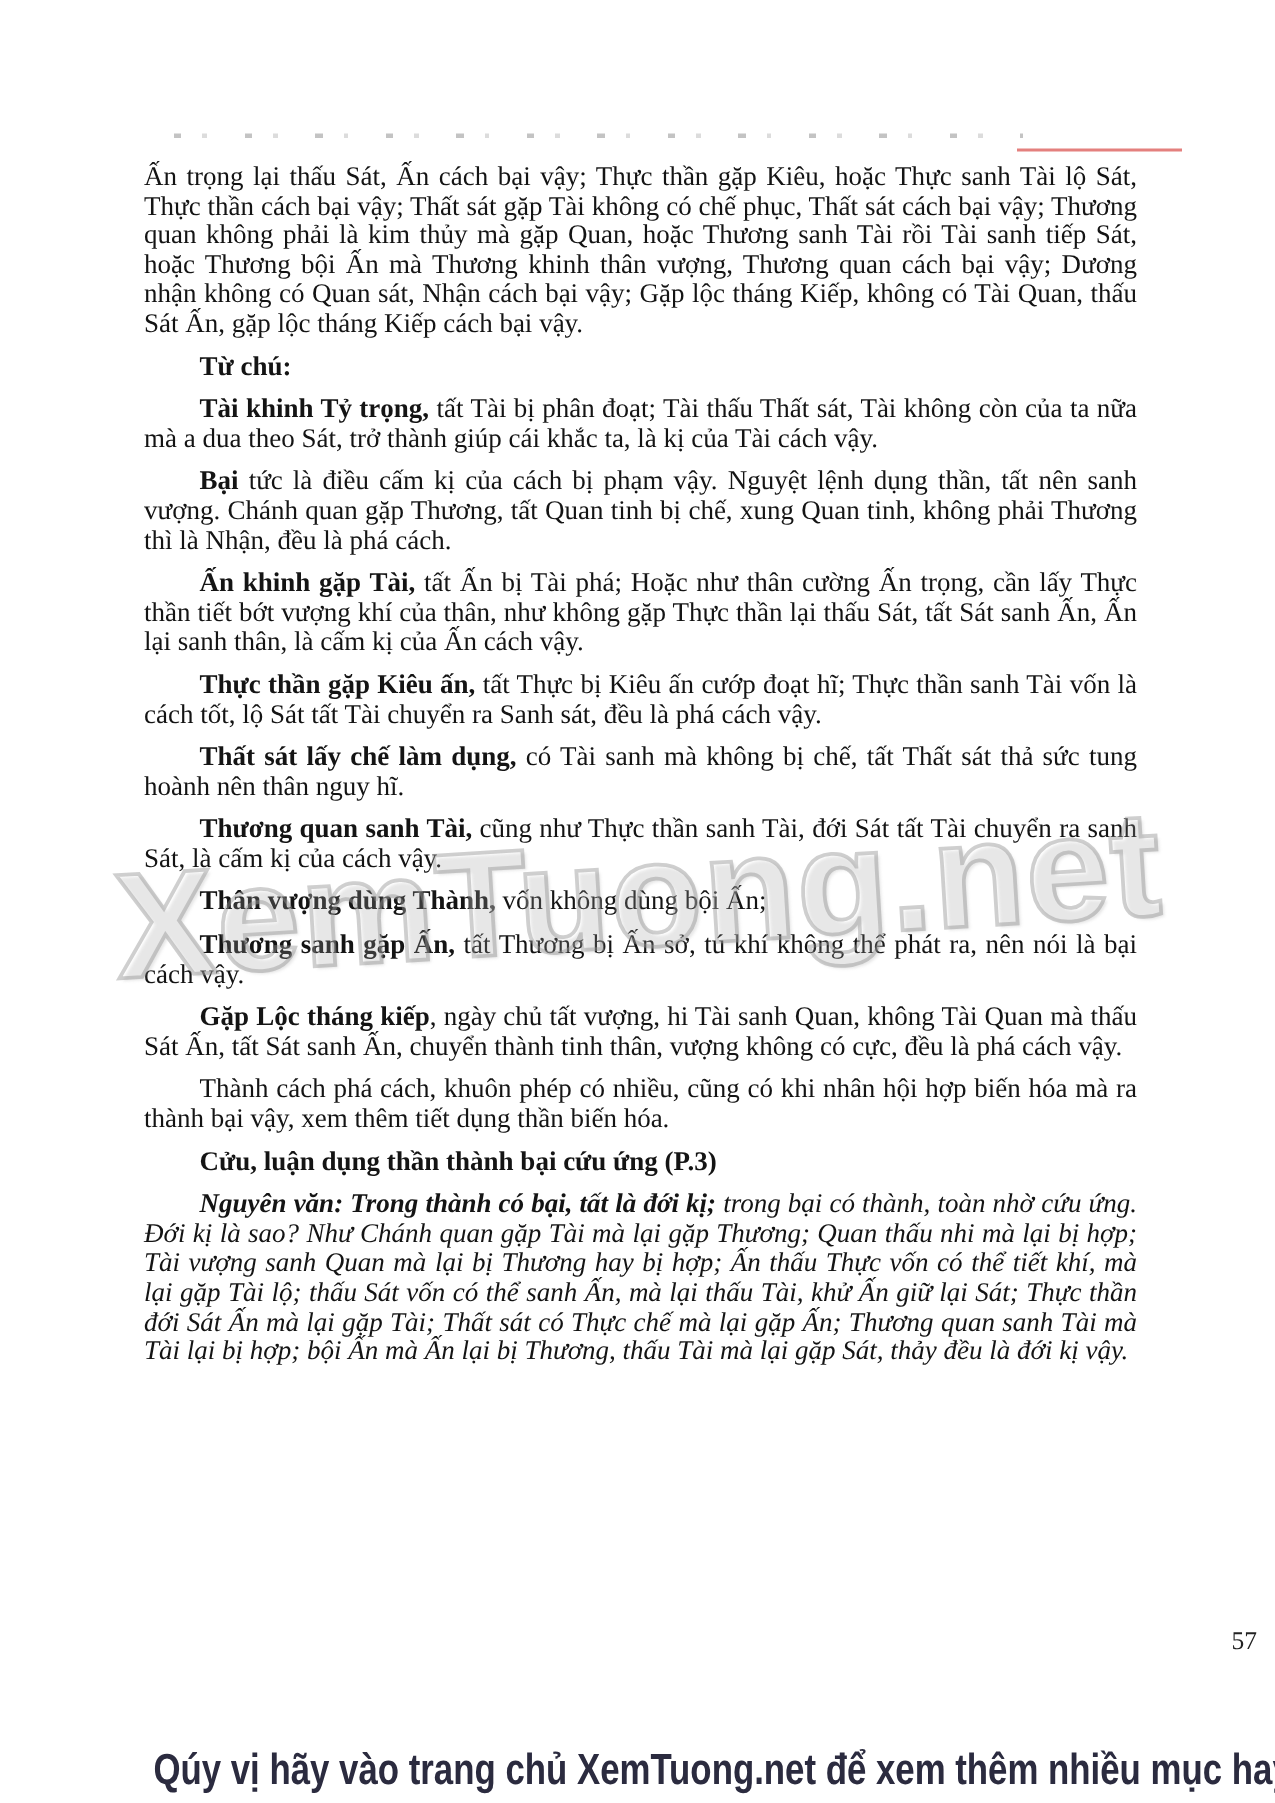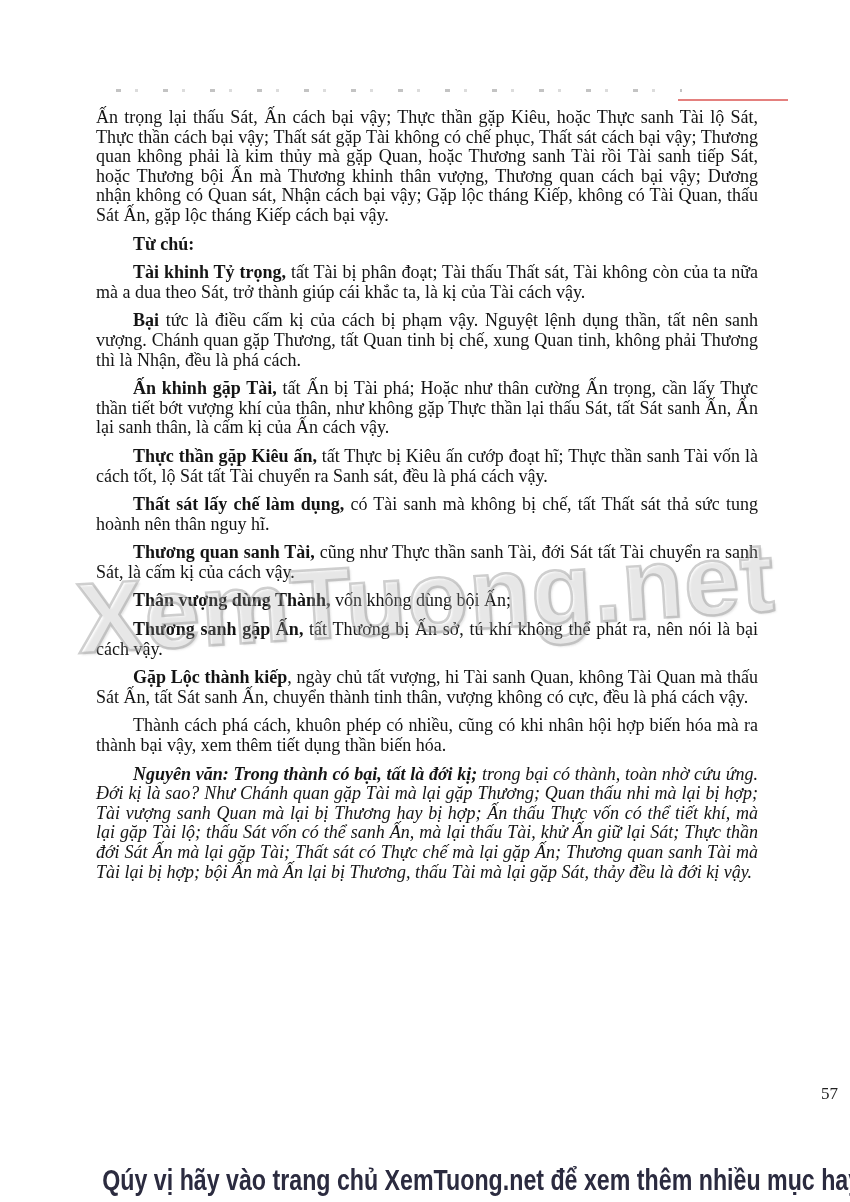--- a/index.html
+++ b/index.html
@@ -85,24 +85,25 @@
     <p class="para"><b>Thất sát lấy chế làm dụng,</b><span> có Tài sanh mà không bị chế, tất Thất sát thả sức tung hoành nên thân nguy hĩ.</span></p>
 
 
     <p class="para"><b>Thương quan sanh Tài,</b><span> cũng như Thực thần sanh Tài, đới Sát tất Tài chuyển ra sanh Sát, là cấm kị của cách vậy.</span></p>
 
     <p class="para"><b>Thân vượng dùng Thành,</b><span> vốn không dùng bội Ấn;</span></p>
 
     <p class="para"><b>Thương sanh gặp Ấn,</b><span> tất Thương bị Ấn sở, tú khí không thể phát ra, nên nói là bại cách vậy.</span></p>
 
 
-    <p class="para"><b>Gặp Lộc thành kiếp</b><span>, ngày chủ tất vượng, hi Tài sanh Quan, không Tài Quan mà thấu Sát Ấn, tất Sát sanh Ấn, chuyển thành tinh thân, vượng không có cực, đều là phá cách vậy.</span></p>
+    <p class="para"><b>Gặp Lộc tháng kiếp</b><span>, ngày chủ tất vượng, hi Tài sanh Quan, không Tài Quan mà thấu Sát Ấn, tất Sát sanh Ấn, chuyển thành tinh thân, vượng không có cực, đều là phá cách vậy.</span></p>
 
     <p class="para"><span>Thành cách phá cách, khuôn phép có nhiều, cũng có khi nhân hội hợp biến hóa mà ra thành bại vậy, xem thêm tiết dụng thần biến hóa.</span></p>
 
+    <p class="para head"><span>Cửu, luận dụng thần thành bại cứu ứng (P.3)</span></p>
 
     <p class="para ital"><b>Nguyên văn: Trong thành có bại, tất là đới kị;</b><span> trong bại có thành, toàn nhờ cứu ứng. Đới kị là sao? Như Chánh quan gặp Tài mà lại gặp Thương; Quan thấu nhi mà lại bị hợp; Tài vượng sanh Quan mà lại bị Thương hay bị hợp; Ấn thấu Thực vốn có thể tiết khí, mà lại gặp Tài lộ; thấu Sát vốn có thể sanh Ấn, mà lại thấu Tài, khử Ấn giữ lại Sát; Thực thần đới Sát Ấn mà lại gặp Tài; Thất sát có Thực chế mà lại gặp Ấn; Thương quan sanh Tài mà Tài lại bị hợp; bội Ấn mà Ấn lại bị Thương, thấu Tài mà lại gặp Sát, thảy đều là đới kị vậy.</span></p>
 
   </div>
 
   <div class="watermark">XemTuong.net</div>
 
   <div class="pagenum">57</div>
 
   <div class="footer">

